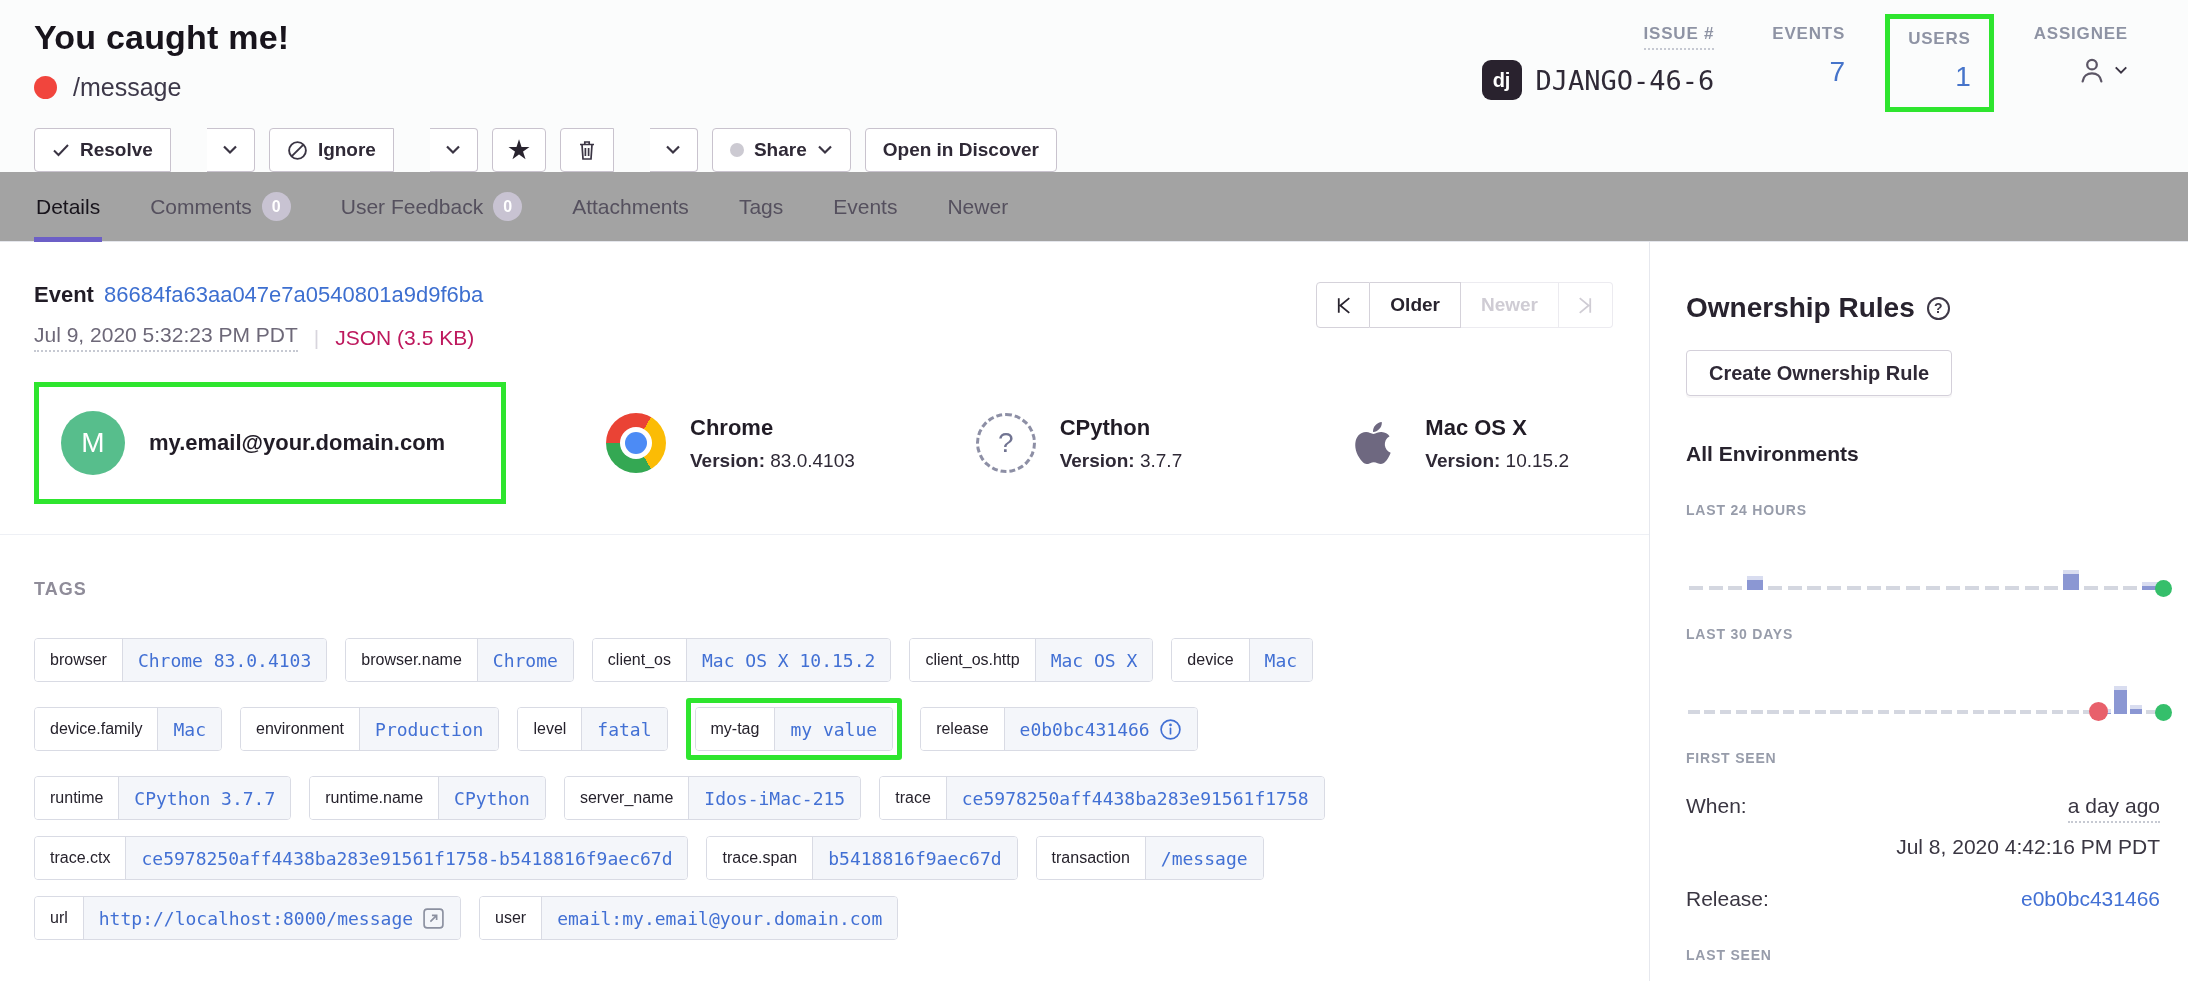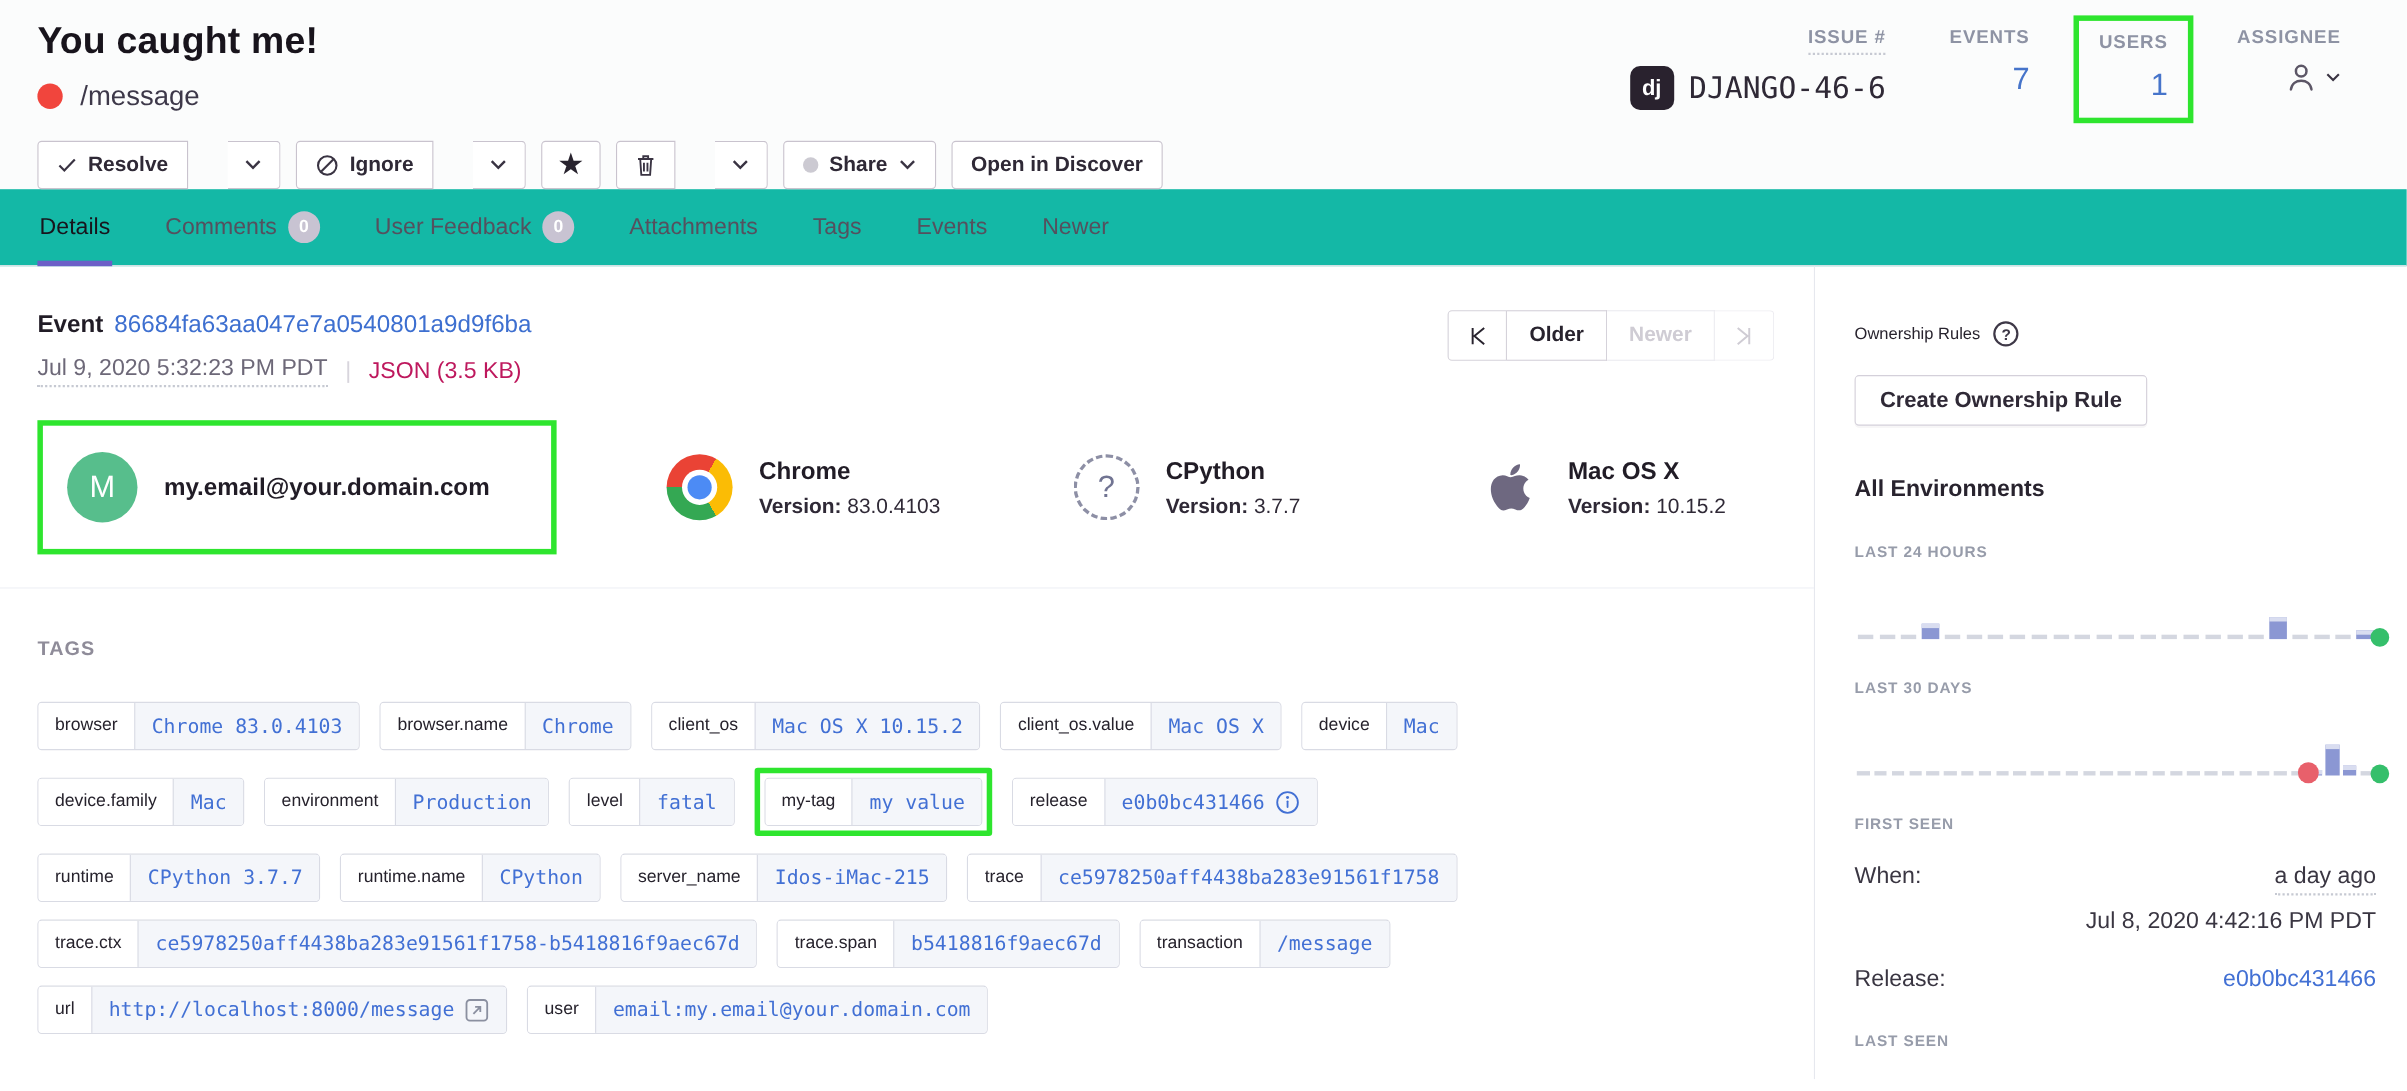--- a/index.html
+++ b/index.html
@@ -36,21 +36,21 @@
   .stat-value { margin-top:12px; font-size:28px; color:#4674ca; }
   .issue-id-row { display:flex; align-items:center; gap:14px; margin-top:10px; }
   .dj-badge { width:40px; height:40px; border-radius:9px; background:#29222e; color:#fff;
               display:flex; align-items:center; justify-content:center; font-size:20px; font-weight:700; }
   .issue-id { font-family:"DejaVu Sans Mono", monospace; font-size:27px; color:#2f2936; }
   .annot { border:5px solid #2ee52e; }
   .users-annot { padding:10px 18px 14px; margin:-10px -18px; }
   .assignee-icons { display:flex; justify-content:flex-end; align-items:center; gap:6px; margin-top:10px; color:#5c5666; }
 
   
-  .tabbar { background:#14b8a6; border-bottom:1px solid #e4e6ec; padding:0 34px; display:flex; gap:46px; }
+  .tabbar { background:#a3a3a3; border-bottom:1px solid #e4e6ec; padding:0 34px; display:flex; gap:46px; }
   .tab { padding:20px 2px 16px; font-size:21px; color:#55505e; display:flex; align-items:center; gap:10px;
          border-bottom:5px solid transparent; margin-bottom:-1px; cursor:pointer; }
   .tab.active { color:#18141c; font-weight:400; border-bottom-color:#6c5fc7; }
   .tab-badge { min-width:29px; height:29px; border-radius:15px; background:#c8c3d2; color:#fff;
                font-size:16px; font-weight:700; display:inline-flex; align-items:center; justify-content:center; }
 
   
   .content { display:flex; height:739px; }
   .main { width:1668px; border-right:1px solid #e6e8ee; }
 
@@ -99,21 +99,21 @@
   .tag-pill { display:inline-flex; align-items:stretch; height:44px; border:1px solid #d9dbe4; border-radius:4px;
               background:#fff; overflow:hidden; flex:none; }
   .tag-key { display:flex; align-items:center; padding:0 15px; font-size:16px; color:#26222c; background:#fff; }
   .tag-val { display:flex; align-items:center; gap:9px; padding:0 15px; background:#f4f6fa;
              border-left:1px solid #d9dbe4; color:#4270d4; font-family:"DejaVu Sans Mono", monospace; font-size:18px; }
   .tag-annot { display:inline-flex; padding:4px; border-width:5px; border-radius:3px; }
 
   
   .sidebar { flex:1; padding:50px 28px 0 36px; }
   .sb-title-row { display:flex; align-items:center; gap:12px; }
-  .sb-title { font-size:15px; font-weight:400; color:#28232e; }
+  .sb-title { font-size:28px; font-weight:700; color:#28232e; }
   .help-icon { width:23px; height:23px; border-radius:50%; border:2px solid #3e3847; color:#3e3847;
                display:inline-flex; align-items:center; justify-content:center; font-size:14px; font-weight:700; }
   .sb-btn { margin-top:26px; height:46px; padding:0 22px; background:#fff; border:1px solid #d4d0da;
             border-radius:4px; font-size:20px; font-weight:700; color:#2f2936; cursor:pointer;
             box-shadow:0 2px 0 rgba(40,35,50,.04); font-family:"Liberation Sans",sans-serif; }
   .sb-env-title { margin-top:46px; font-size:21px; font-weight:700; color:#28232e; }
   .sb-sub { margin-top:36px; font-size:14px; font-weight:700; color:#979caa; letter-spacing:.8px; }
   .mini-chart { position:relative; width:474px; height:46px; margin-top:26px; }
   .mc-slots { position:absolute; left:0; right:0; bottom:0; top:0; display:flex; align-items:flex-end; }
   .mc-slot { flex:1; display:flex; flex-direction:column; justify-content:flex-end; align-items:center; }
@@ -361,21 +361,21 @@
                   <span>Chrome</span>
                 </span>
               </span>
               <span class="tag-pill">
                 <span class="tag-key">client_os</span>
                 <span class="tag-val">
                   <span>Mac OS X 10.15.2</span>
                 </span>
               </span>
               <span class="tag-pill">
-                <span class="tag-key">client_os.value</span>
+                <span class="tag-key">client_os.http</span>
                 <span class="tag-val">
                   <span>Mac OS X</span>
                 </span>
               </span>
               <span class="tag-pill">
                 <span class="tag-key">device</span>
                 <span class="tag-val">
                   <span>Mac</span>
                 </span>
               </span>

